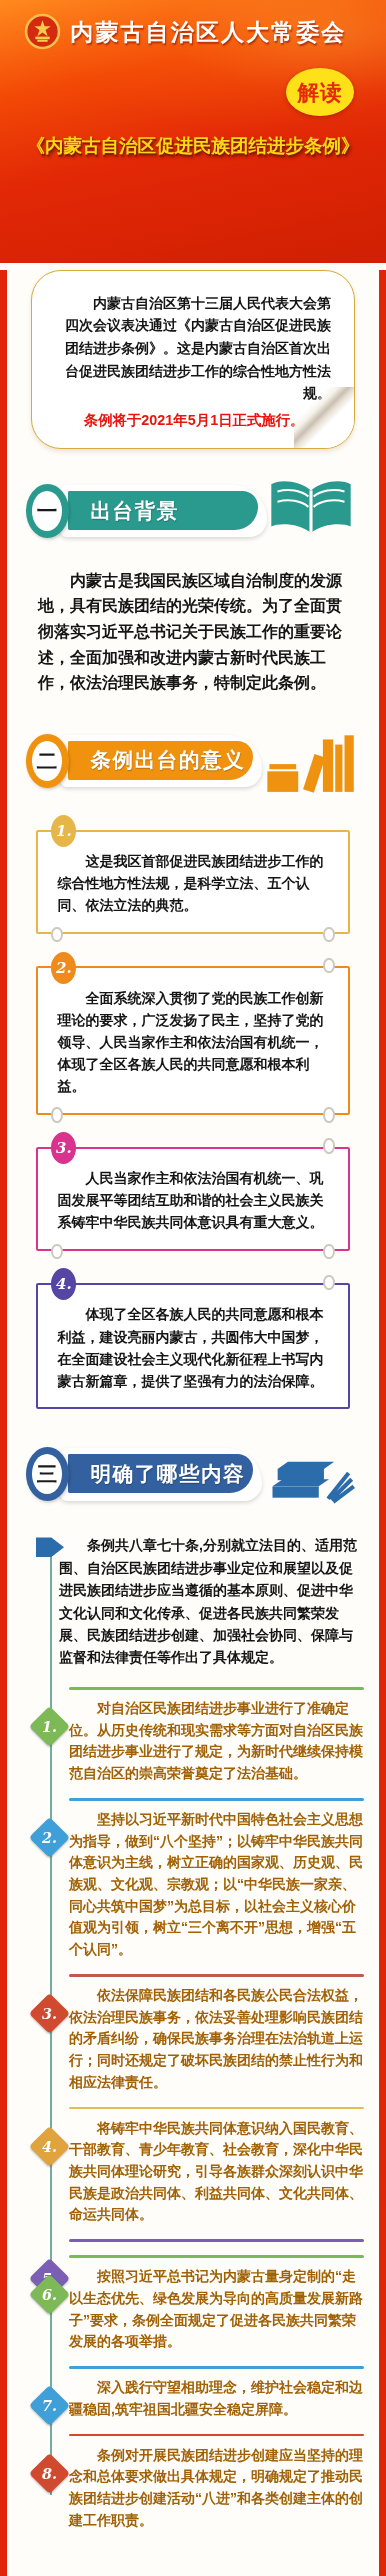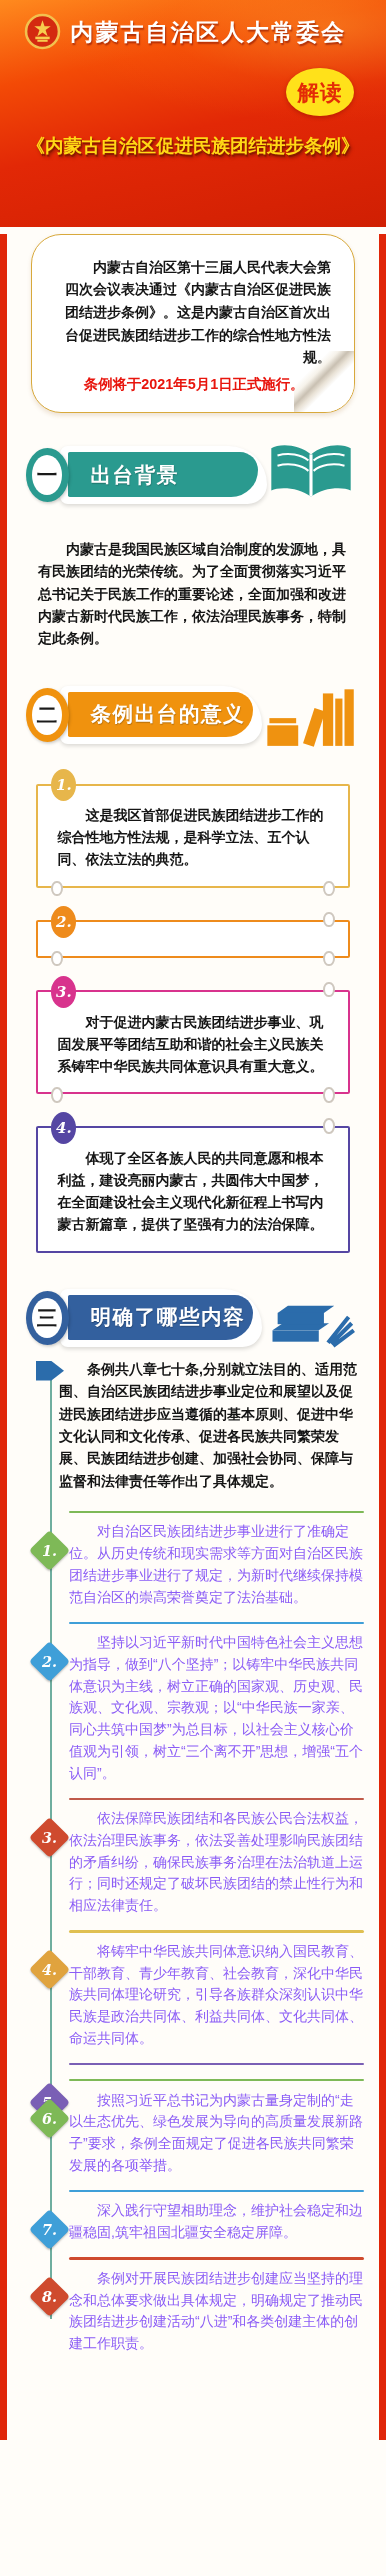--- a/index.html
+++ b/index.html
@@ -1,20 +1,20 @@
 <!DOCTYPE html>
 <html style="font-size:8.2px"><head>
 <meta charset="utf-8">
 <style>
   html,body{margin:0;padding:0;background:#555;}
   *{box-sizing:border-box;}
   .poster{position:relative;width:386px;height:3080px;margin:0 auto;overflow:hidden;
           font-family:"Liberation Sans",sans-serif;background:#fffdf9;}
   
-  .hdr{position:relative;height:227px;
+  .hdr{position:relative;height:263px;
        background:linear-gradient(168deg,#ff8a1e 0%,#f34a06 28%,#e22806 55%,#d01f03 100%);}
   .hdr::before{content:"";position:absolute;inset:0;
        background:radial-gradient(120% 70% at 85% 12%,rgba(255,190,60,.35) 0%,rgba(255,120,20,.12) 35%,rgba(0,0,0,0) 60%);}
   .org-row{position:absolute;top:13.4px;left:24px;display:flex;align-items:center;gap:9.3px;}
   .org-title{color:#fff;font-size:23px;font-weight:800;letter-spacing:2.1px;
        text-shadow:1px 1.5px 1.5px rgba(120,10,0,.55);white-space:nowrap;}
   .jiedu{position:absolute;right:32px;top:68px;width:68px;height:48px;border-radius:50%;
        background:#ffe11a;display:flex;align-items:center;justify-content:center;
        box-shadow:0 1.5px 4.1px rgba(120,10,0,.4);}
   .jiedu span{color:#e42b06;font-size:21.6px;font-weight:900;letter-spacing:1px;}
@@ -34,56 +34,56 @@
   .intro-hl{font-size:14.4px;line-height:1.6;font-weight:900;color:#e8150d;text-indent:2em;margin:4.1px 0 0;}
   
   .shead{display:flex;align-items:center;margin:28px 20.6px 0 18.5px;position:relative;}
   .snum{flex:0 0 auto;width:43px;height:54px;border-radius:50%;display:flex;align-items:center;
         justify-content:center;z-index:2;margin-right:-8.2px;box-shadow:1px 1.5px 3.1px rgba(0,0,0,.2);}
   .snum .inner{width:30px;height:40px;border-radius:50%;background:#fff;display:flex;
         align-items:center;justify-content:center;}
   .snum .inner span{font-size:20.6px;font-weight:900;color:#1a1a1a;}
   .scard{background:#fff;border-radius:8.2px 41px 20.6px 8.2px;padding:6.2px 9.3px 7.2px 7.2px;
         box-shadow:0 2.1px 4.1px rgba(0,0,0,.15);width:222px;}
-  .sbanner{height:45px;display:flex;align-items:center;padding-left:23px;
+  .sbanner{height:39px;display:flex;align-items:center;padding-left:23px;
         border-radius:3.1px 33px 49px 3.1px;}
   .sbanner span{color:#fff;font-size:20.6px;font-weight:900;letter-spacing:1.5px;text-shadow:0.5px 1px 1px rgba(0,0,0,.25);}
   .sicon{margin-left:auto;margin-right:3.1px;flex:0 0 auto;}
   .teal-bg{background:#2a9a8f;}  .orange-bg{background:#f0920e;}
   .blue-bg{background:#33609e;}
   
-  .s1-body{margin:28px 31px 0;font-size:14px;line-height:1.6;font-weight:700;color:#151515;text-indent:2em;}
+  .s1-body{margin:22px 31px 0;font-size:16px;line-height:1.6;font-weight:700;color:#151515;text-indent:2em;}
   
   .mbox{position:relative;margin:32px 29px 0;background:#fff;border-style:solid;border-width:2.6px;
         border-radius:2.1px;padding:18.5px 19.6px 15.5px;}
   .mbox p{margin:0;font-size:14px;line-height:1.58;font-weight:700;color:#151515;text-indent:2em;}
   .bnum{position:absolute;left:13.4px;top:-16.5px;width:25px;height:32px;border-radius:50%;
         display:flex;align-items:center;justify-content:center;z-index:3;}
   .bnum span{color:#fff;font-family:"DejaVu Serif",serif;font-style:italic;font-weight:700;font-size:15px;}
   .ring{position:absolute;width:11.3px;height:15.5px;border:2.6px solid #cfc8bf;border-radius:50%;background:#fff;z-index:2;}
   .ring.tl{top:-10.3px;left:13.4px;} .ring.tr{top:-10.3px;right:13.4px;}
   .ring.bl{bottom:-10.3px;left:13.4px;} .ring.br{bottom:-10.3px;right:13.4px;}
   .b1{border-color:#e7b64b;} .b1 .bnum{background:#e7b64b;}
   .b2{border-color:#ee8b1c;} .b2 .bnum{background:#ee8b1c;}
   .b3{border-color:#d8338d;} .b3 .bnum{background:#d8338d;}
   .b4{border-color:#5546a3;} .b4 .bnum{background:#5546a3;}
   
-  .s3wrap{position:relative;margin-top:3px;}
+  .s3wrap{position:relative;margin-top:23px;}
   .s3wrap::before{content:"";position:absolute;left:43px;top:7.2px;bottom:36px;width:1.5px;background:#6fae9f;}
   .s3intro{position:relative;margin:0 15.5px 18.5px 52px;font-size:14px;line-height:1.6;font-weight:700;
         color:#151515;text-indent:2em;}
   .arrow-bullet{position:absolute;left:-23px;top:3.1px;width:28px;height:19.6px;background:#2b6cab;
         clip-path:polygon(0 0,55% 0,100% 50%,55% 100%,0 100%);}
   .s3item{position:relative;margin:0 15.5px 13.4px 62px;}
   .sep{height:2.6px;border-radius:1.5px;margin-bottom:8.2px;}
   .dia{position:absolute;left:-34px;top:25px;width:29px;height:29px;border-radius:4.1px;
        transform:rotate(45deg);box-shadow:1px 1px 2.1px rgba(0,0,0,.25);display:flex;align-items:center;justify-content:center;}
   .dia span{transform:rotate(-45deg);color:#fff;font-family:"DejaVu Serif",serif;font-style:italic;
        font-weight:700;font-size:14.4px;}
-  .s3item p{margin:0;font-size:14px;line-height:1.55;font-weight:400;color:#8b5cf6;text-indent:2em;}
+  .s3item p{margin:0;font-size:14px;line-height:1.55;font-weight:700;color:#a16207;text-indent:2em;}
   .d1{background:#7eb957;} .d2{background:#3f9fd8;} .d3{background:#cf4a2e;} .d4{background:#e0a33e;}
   .d5{background:#7a5fb5;} .d6{background:#7eb957;} .d7{background:#3f9fd8;} .d8{background:#cf4a2e;}
   .sp1{background:#7eb957;} .sp2{background:#3f9fd8;} .sp3{background:#c05a4a;} .sp4{background:#e0c052;}
   .sp5{background:#7a5fb5;} .sp6{background:#7eb957;} .sp7{background:#3f9fd8;} .sp8{background:#cf4a2e;}
 </style>
 </head>
 <body>
 
 <div class="poster">
 
@@ -165,30 +165,31 @@
       <p>这是我区首部促进民族团结进步工作的综合性地方性法规，是科学立法、五个认同、依法立法的典范。</p>
     </div>
     <div class="mbox b2">
       <div class="bnum">
           <span>2.</span>
         </div>
       <span class="ring tl"></span>
       <span class="ring tr"></span>
       <span class="ring bl"></span>
       <span class="ring br"></span>
+      <p>全面系统深入贯彻了党的民族工作创新理论的要求，广泛发扬了民主，坚持了党的领导、人民当家作主和依法治国有机统一，体现了全区各族人民的共同意愿和根本利益。</p>
     </div>
     <div class="mbox b3">
       <div class="bnum">
           <span>3.</span>
         </div>
       <span class="ring tl"></span>
       <span class="ring tr"></span>
       <span class="ring bl"></span>
       <span class="ring br"></span>
-      <p>对于促进内蒙古民族团结进步事业、巩固发展平等团结互助和谐的社会主义民族关系铸牢中华民族共同体意识具有重大意义。</p>
+      <p>人民当家作主和依法治国有机统一、巩固发展平等团结互助和谐的社会主义民族关系铸牢中华民族共同体意识具有重大意义。</p>
     </div>
     <div class="mbox b4">
       <div class="bnum">
           <span>4.</span>
         </div>
       <span class="ring tl"></span>
       <span class="ring tr"></span>
       <p>体现了全区各族人民的共同意愿和根本利益，建设亮丽内蒙古，共圆伟大中国梦，在全面建设社会主义现代化新征程上书写内蒙古新篇章，提供了坚强有力的法治保障。</p>
     </div>
 

